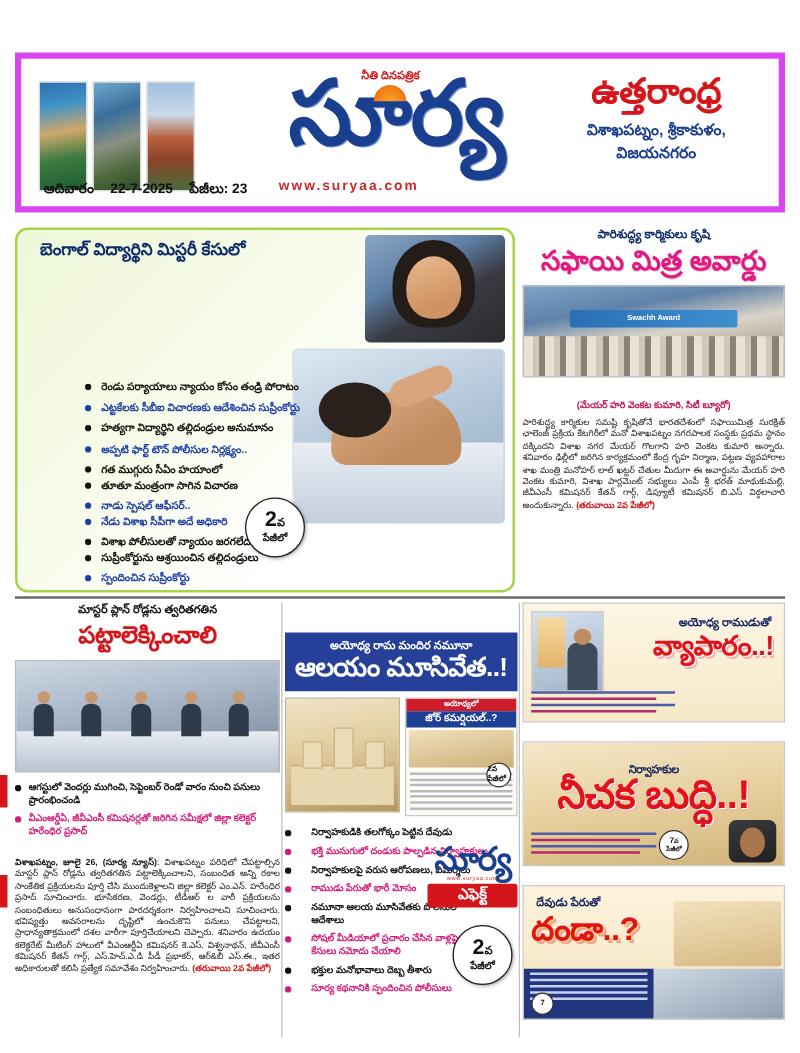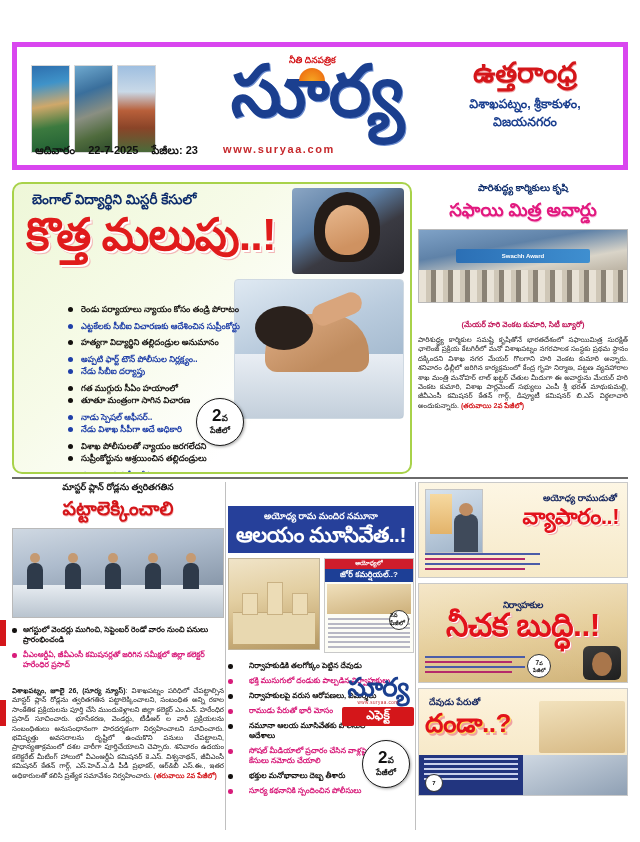--- a/index.html
+++ b/index.html
@@ -122,21 +122,21 @@
   .badge-circle .bnum small{font-size:9px;}
   .badge-circle .btxt{font-size:8px;font-weight:bold;color:#111;line-height:10px;}
   #lead-badge{left:196px;top:398px;}
 
   
   .story-right{
     position:absolute;left:418px;top:182px;width:210px;height:292px;
   }
   .sr-kicker{font-size:9.5px;font-weight:bold;color:#0c2b6b;text-align:center;}
   .sr-head{
-    font-size:18px;line-height:26px;font-weight:bold;color:#e2197f;text-align:center;
+    font-size:22px;line-height:26px;font-weight:bold;color:#e2197f;text-align:center;
     margin-top:1px;text-shadow:0.5px 0.5px 0 #f7c5e0;
   }
   .sr-photo{
     margin-top:6px;width:100%;height:74px;border:1px solid #b9b9b9;box-sizing:border-box;
     background:linear-gradient(170deg,#7fa2c7 0%,#5f82a8 28%,#d9d4c8 52%,#b9b0a0 72%,#6e6a60 100%);
     position:relative;overflow:hidden;
   }
   .sr-photo .banner{
     position:absolute;left:18%;top:26%;width:64%;height:20%;
     background:linear-gradient(90deg,#2b6fb5,#3f8fd0);border-radius:2px;
@@ -234,21 +234,21 @@
   .effect-logo .el-url{font-size:4.5px;color:#c6282c;letter-spacing:.5px;}
   .effect-logo .el-tag{
     margin-top:2px;background:#d4161a;color:#fff;font-size:12px;font-weight:bold;
     padding:1px 0;border-radius:2px;
   }
   #bc-badge{right:4px;top:234px;}
 
   
   .promo-col{position:absolute;left:418px;top:482px;width:210px;height:348px;}
   .promo{
-    width:100%;box-sizing:border-box;border:1px solid #c9c9c9;margin-bottom:5px;
+    width:100%;box-sizing:border-box;border:1px solid #c9c9c9;margin-bottom:15px;
     position:relative;overflow:hidden;background:#fff;
   }
   .promo-a{height:96px;background:linear-gradient(180deg,#fdf6e4 0%,#f6e9c8 100%);}
   .promo-b{height:100px;background:linear-gradient(180deg,#f7e9cf 0%,#efdcb4 100%);}
   .promo-c{height:108px;background:linear-gradient(180deg,#fdf3dd 0%,#f3e3bd 100%);}
   .promo-kick{
     position:absolute;font-size:9px;font-weight:bold;color:#13245e;
   }
   .promo-head{
     position:absolute;font-weight:bold;letter-spacing:-0.5px;
@@ -327,39 +327,37 @@
 
     <div class="mast-dateline">
       <span>ఆదివారం</span>
       <span>22-7-2025</span>
       <span>పేజీలు: 23</span>
     </div>
   </div>
 
   <div class="story-lead">
     <div class="lead-kicker">బెంగాల్ విద్యార్థిని మిస్టరీ కేసులో</div>
-    <div class="lead-head">కొత్త మలుపు..!</div>
 
     <div class="lead-photo-girl">
       <div class="girl-hair"></div>
     </div>
 
     <div class="lead-photo-bed">
       <div class="bed-sheet"></div>
       <div class="bed-person"></div>
       <div class="bed-hair"></div>
       <div class="bed-arm"></div>
     </div>
 
     <ul class="lead-bullets">
       <li class="c-black">రెండు పర్యాయాలు న్యాయం కోసం తండ్రి పోరాటం</li>
       <li class="c-blue">ఎట్టకేలకు సీబీఐ విచారణకు ఆదేశించిన సుప్రీంకోర్టు</li>
       <li class="c-black">హత్యగా విద్యార్థిని తల్లిదండ్రుల అనుమానం</li>
       <li class="c-blue">అప్పటి ఫార్ట్ టౌన్ పోలీసుల నిర్లక్ష్యం..</li>
-      <li class="c-blue" style="padding-left:13px;margin-top:-4px;">నేడు సీబీఐ దర్యాప్తు</li>
       <li class="c-black">గత ముగ్గురు సీఏం హయాంలో</li>
       <li class="c-black" style="margin-top:-4px;">తూతూ మంత్రంగా సాగిన విచారణ</li>
       <li class="c-blue">నాడు స్పెషల్ ఆఫీసర్..</li>
       <li class="c-blue" style="margin-top:-4px;">నేడు విశాఖ సీపీగా అదే అధికారి</li>
       <li class="c-black">విశాఖ పోలీసులతో న్యాయం జరగలేదని</li>
       <li class="c-black" style="margin-top:-4px;">సుప్రీంకోర్టును ఆశ్రయించిన తల్లిదండ్రులు</li>
       <li class="c-blue">స్పందించిన సుప్రీంకోర్టు</li>
 
     </ul>
   </div>

